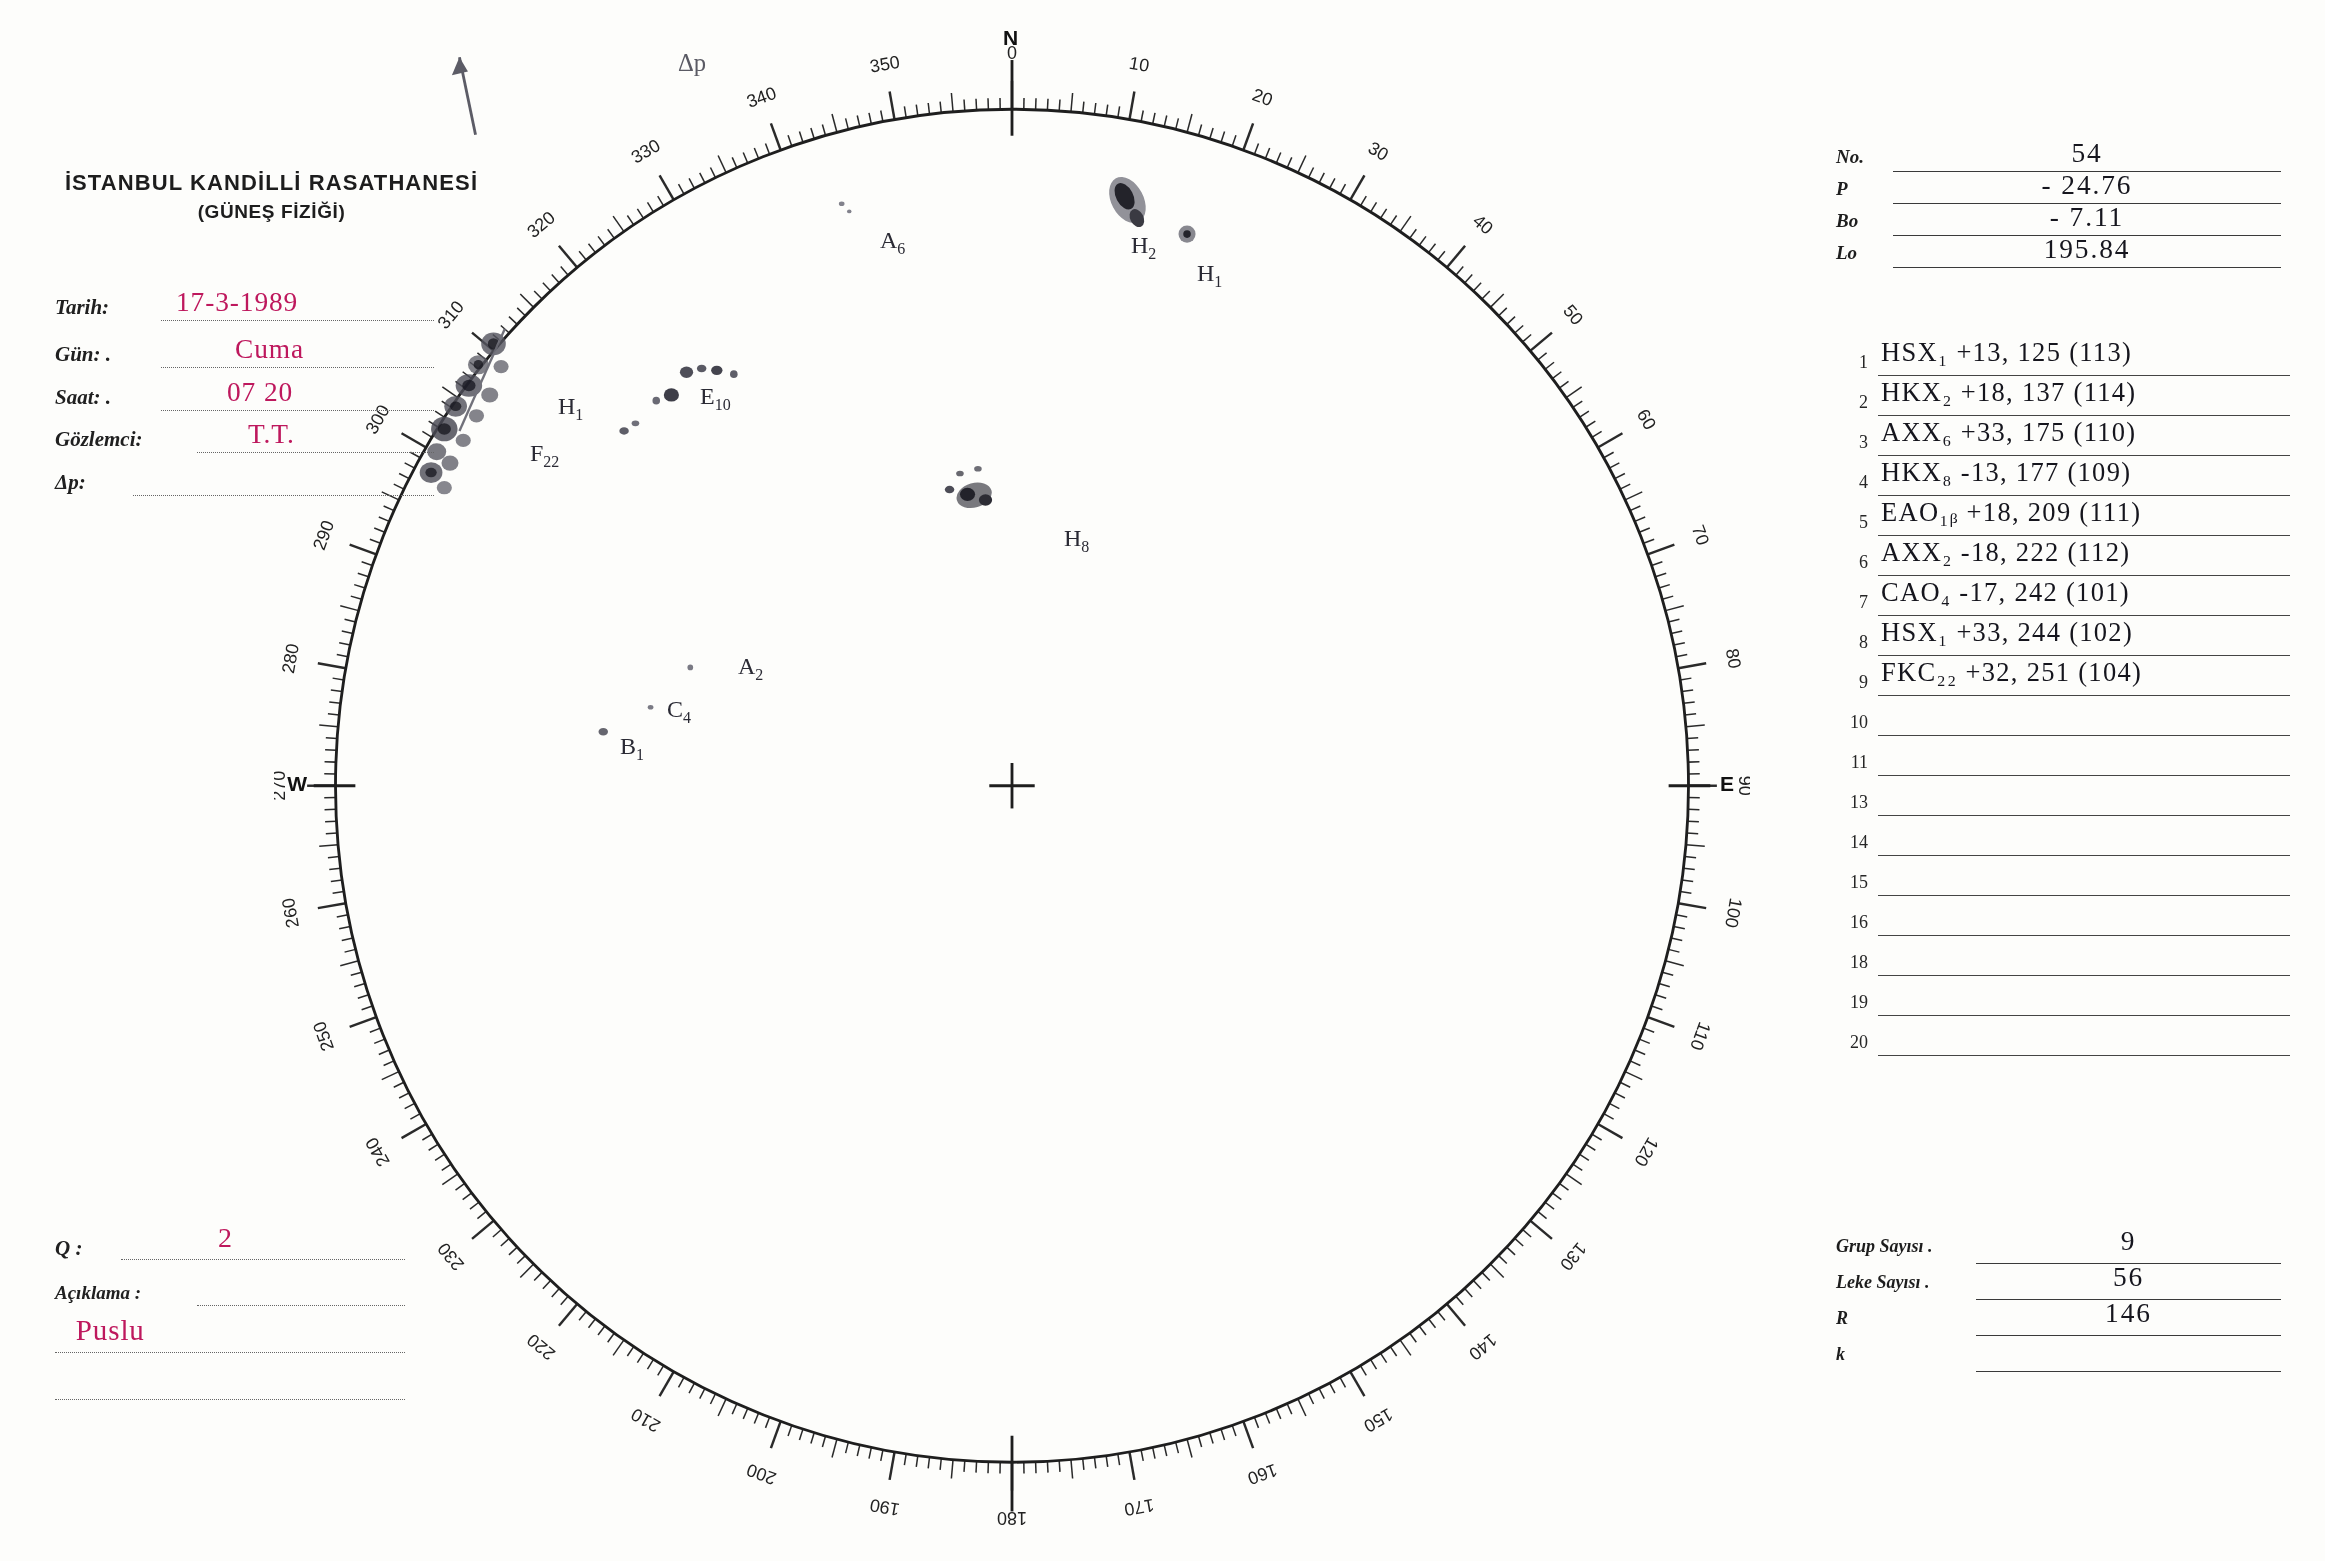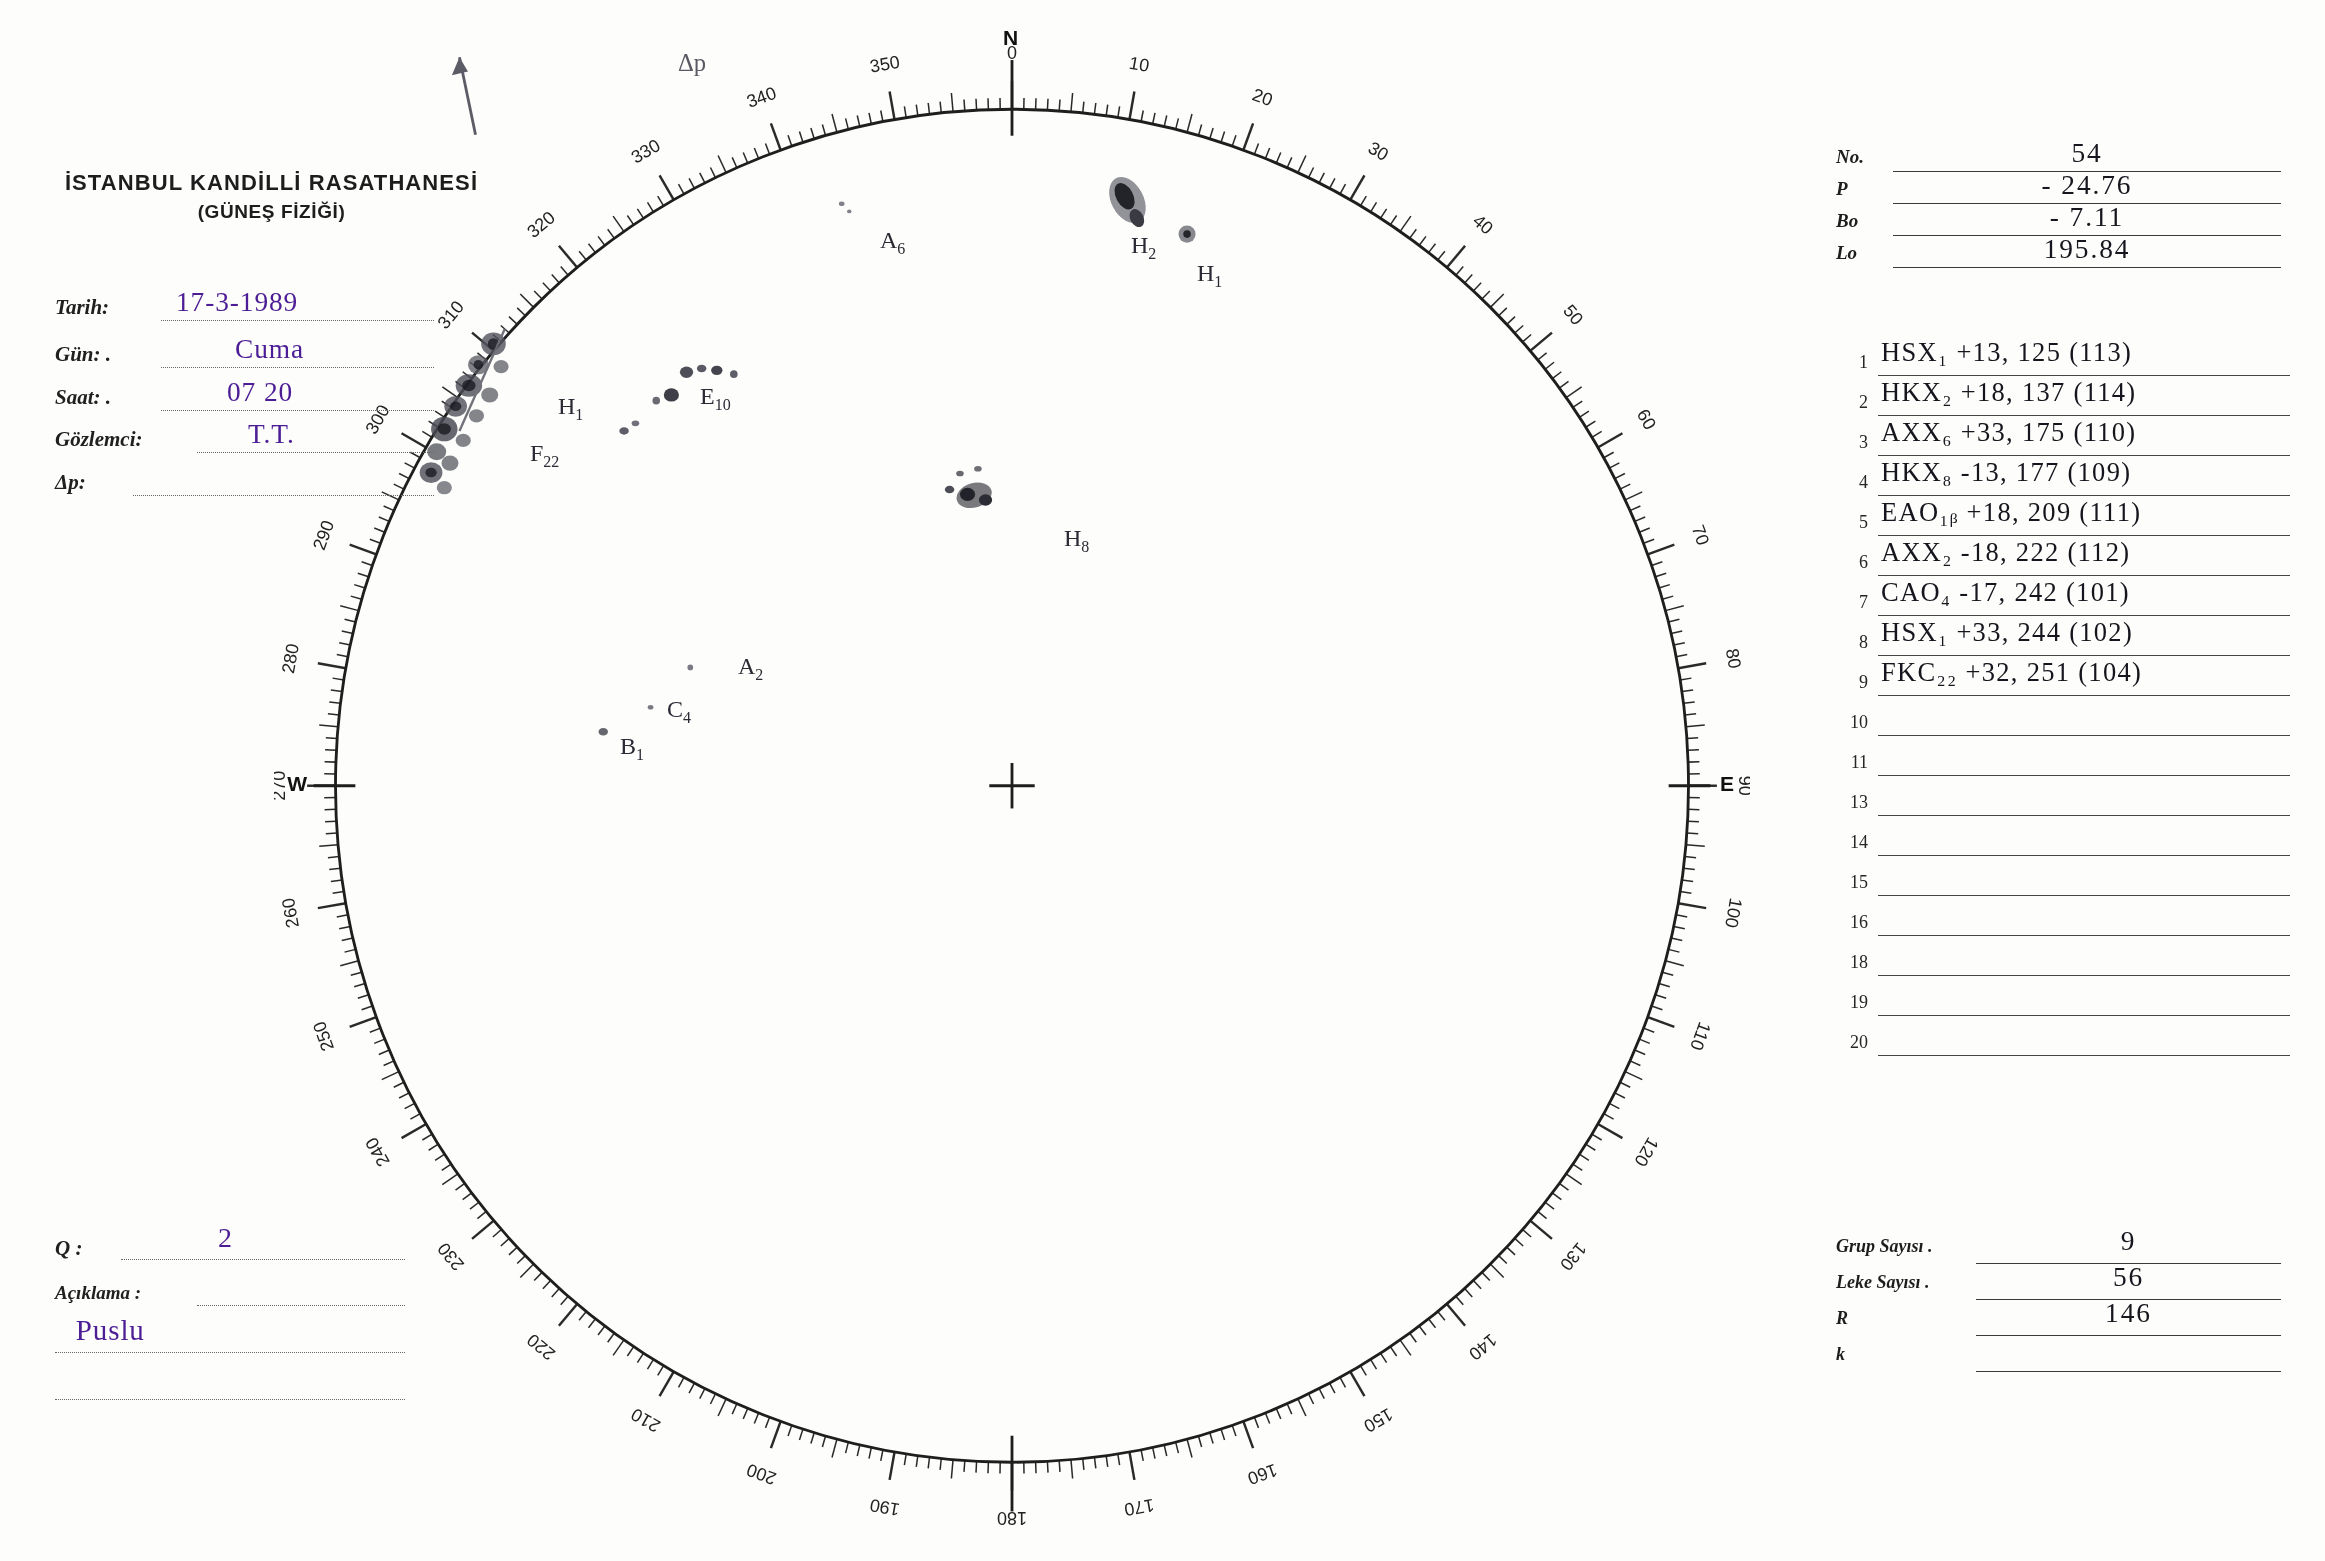--- a/index.html
+++ b/index.html
@@ -73,21 +73,21 @@
     left: 121px;
     top: -1.9px;
     font-family: "Liberation Serif", serif;
     font-size: 27.4px;
     color: #17171f;
     letter-spacing: 0.9px;
     white-space: nowrap;
   }
   .hand {
     font-family: "Liberation Serif", serif;
-    color: #4c1d95;
+    color: #be185d;
   }
   
   .bl-row { position: absolute; left: 55px; width: 350px; height: 34px; }
   .bl-line {
     position: absolute;
     left: 0; right: 0; bottom: 3.8px;
     border-bottom: 1.9px dotted #666;
   }
   
   .rp {

